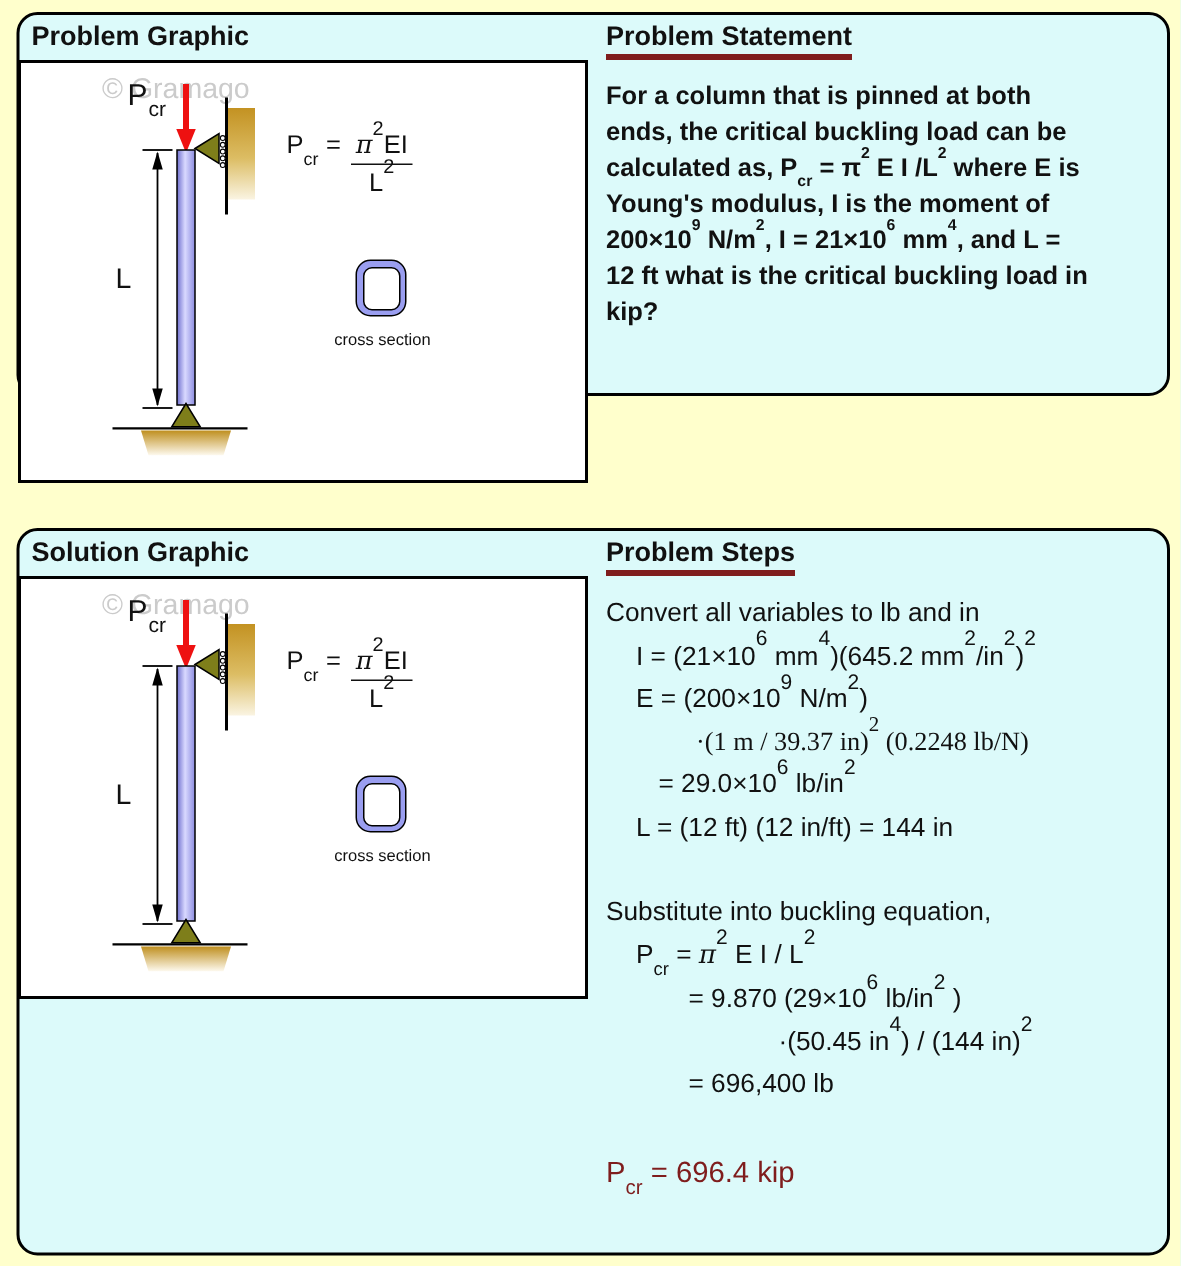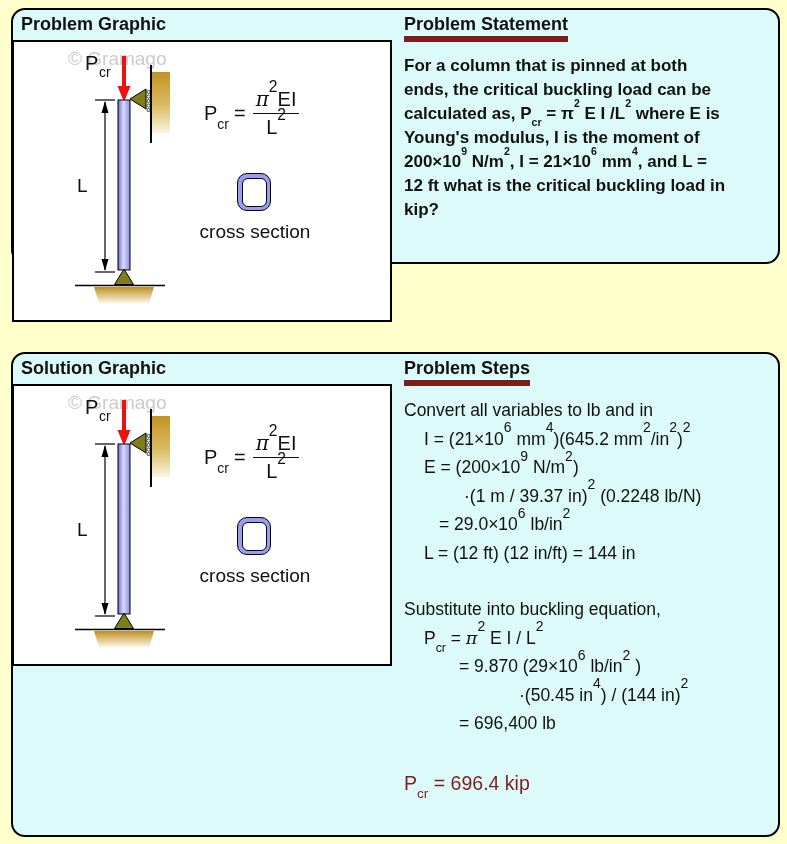--- a/index.html
+++ b/index.html
@@ -20,60 +20,60 @@
     position:absolute;left:8px;top:4px;
     font-size:18px;font-weight:bold;white-space:nowrap;
   }
   .gbox{
     position:absolute;left:-1px;top:30px;width:380px;height:282px;
     background:#fff;border:2px solid #000;box-sizing:border-box;
   }
   .diagram{position:absolute;left:0;top:0;width:376px;height:278px;}
   
   .formula{
-    position:absolute;left:190px;top:45px;
-    font-size:20px;display:flex;align-items:center;white-space:nowrap;
+    position:absolute;left:177px;top:45px;
+    font-size:17px;display:flex;white-space:nowrap;
   }
   .formula sub{font-size:0.7em;position:relative;top:0.3em;line-height:0;}
   .formula sup{font-size:0.78em;position:relative;top:-0.42em;line-height:0;}
   .f-eq{margin-left:5px;}
   .frac{display:inline-block;text-align:center;margin-left:7px;}
   .frac .num{display:block;border-bottom:1.5px solid #111;padding:0 3px 2px 3px;}
   .frac .den{display:block;padding-top:2px;}
   .pi{font-family:"DejaVu Serif",serif;font-style:italic;}
   
   .xsec{
     position:absolute;left:223px;top:131px;width:34px;height:38px;
     background:#9a9ef0;border:1.6px solid #000;border-radius:10px;box-sizing:border-box;
   }
   .xsec-inner{
     position:absolute;left:3.5px;top:3.5px;right:3.5px;bottom:3.5px;
     background:#fff;border:1.6px solid #000;border-radius:6px;
   }
   .xsec-caption{
     position:absolute;left:156px;top:179px;width:170px;
-    text-align:center;font-size:19px;
+    text-align:center;font-size:11px;
   }
   
   .textcol{position:absolute;left:391px;top:4px;width:376px;}
   .text-title{
     display:inline-block;font-size:18px;font-weight:bold;
-    border-bottom:6px solid #7f1d1d;padding-bottom:1px;white-space:nowrap;text-align:center;
+    border-bottom:4px solid #7f1d1d;padding-bottom:1px;white-space:nowrap;text-align:center;
   }
   .statement{margin-top:12px;font-size:17px;line-height:24px;font-weight:bold;}
   .statement .p-line{white-space:nowrap;}
   .statement sup{font-size:0.62em;position:relative;top:-0.55em;line-height:0;}
   .statement sub{font-size:0.62em;position:relative;top:0.25em;line-height:0;}
   .steps{margin-top:10px;font-size:17.5px;line-height:28.5px;}
   .s-line{white-space:nowrap;}
   .steps sup{font-size:0.8em;position:relative;top:-0.4em;line-height:0;}
   .steps sub{font-size:0.7em;position:relative;top:0.3em;line-height:0;}
   .i1{padding-left:20px;}
   .i2{padding-left:35px;}
-  .i3{padding-left:60px;}
+  .i3{padding-left:60px;font-family:Liberation Serif, serif;}
   .i4{padding-left:55px;}
   .i5{padding-left:115px;}
   .gap{margin-top:28px;}
   .result{color:#7f1d1d;font-size:19.5px;margin-top:31px;}
   .hidden-defs{position:absolute;width:0;height:0;}
 </style>
 </head>
 <body>
 
 <svg class="hidden-defs" aria-hidden="true">

